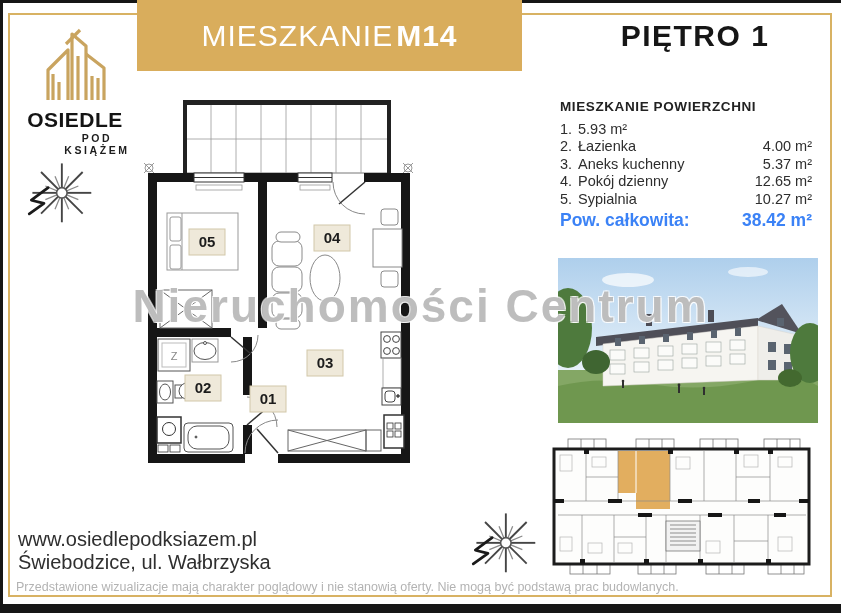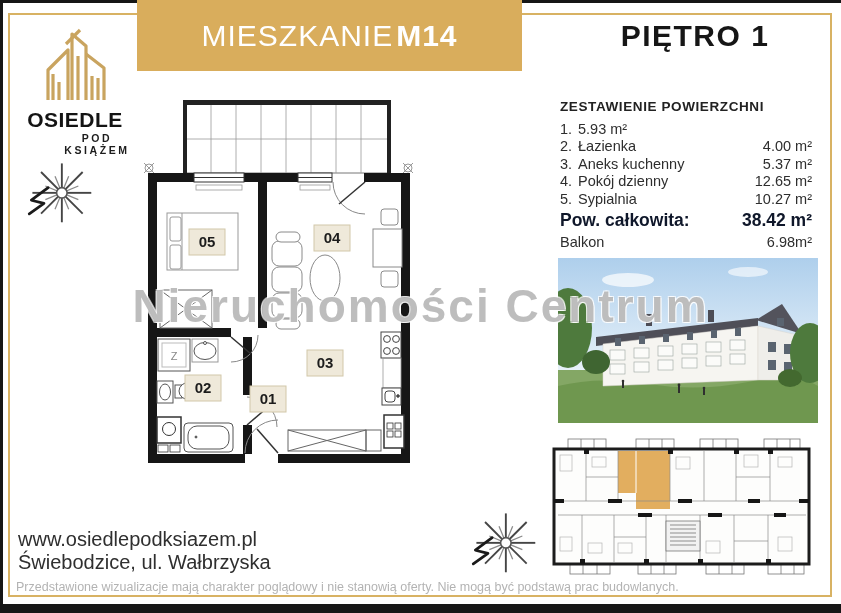--- a/index.html
+++ b/index.html
@@ -30,21 +30,21 @@
   .logo .name{font-size:21px;font-weight:800;letter-spacing:.5px;color:#141414;margin-top:2px;}
   .logo .sub{font-size:10.5px;font-weight:600;letter-spacing:2.6px;color:#1c1c1c;padding-left:44px;}
 
   
   .area-table{left:560px;top:99px;width:252px;color:#2e2e2e;}
   .area-table .hd{font-size:13.5px;font-weight:700;letter-spacing:.6px;color:#222;margin-bottom:7px;}
   .row{display:flex;font-size:14.5px;line-height:17.4px;}
   .row .num{width:18px;}
   .row .lbl{flex:1;}
   .row .val{text-align:center;}
-  .row.total{font-size:17.5px;font-weight:800;line-height:24px;color:#0f172a;}
+  .row.total{font-size:17.5px;font-weight:800;line-height:24px;color:#3b82f6;}
   .row.balcony{line-height:20px;}
 
   
   .watermark{left:0;top:279px;width:841px;text-align:center;font-size:46px;font-weight:700;
     letter-spacing:2px;color:rgba(135,135,135,.55);white-space:nowrap;z-index:6;
     text-shadow:1px 1px 0 rgba(255,255,255,.85),-1px -1px 0 rgba(255,255,255,.7),
                 1px -1px 0 rgba(255,255,255,.7),-1px 1px 0 rgba(255,255,255,.7);}
 
   
   .website{left:18px;top:528px;font-size:20px;color:#2f2f2f;line-height:23px;}
@@ -291,21 +291,21 @@
       <rect x="169" y="255" width="36" height="26" fill="#efe9da" stroke="#d2c7a9"></rect>
       <text x="187" y="273">03</text>
       <rect x="112" y="291" width="36" height="26" fill="#efe9da" stroke="#d2c7a9"></rect>
       <text x="130" y="309">01</text>
       <rect x="47" y="280" width="36" height="26" fill="#efe9da" stroke="#d2c7a9"></rect>
       <text x="65" y="298">02</text>
     </g>
   </svg>
 
   <div class="abs area-table">
-    <div class="hd">ZESTAWIENIE POWIERZCHNI</div>
+    <div class="hd">MIESZKANIE POWIERZCHNI</div>
     <div class="row">
       <span class="num">1.</span>
       <span class="val">5.93 m²</span>
     </div>
     <div class="row">
       <span class="num">2.</span>
       <span class="lbl">Łazienka</span>
       <span class="val">4.00 m²</span>
     </div>
     <div class="row">
@@ -320,24 +320,20 @@
     </div>
     <div class="row">
       <span class="num">5.</span>
       <span class="lbl">Sypialnia</span>
       <span class="val">10.27 m²</span>
     </div>
     <div class="row total">
       <span class="lbl">Pow. całkowita:</span>
       <span class="val">38.42 m²</span>
     </div>
-    <div class="row balcony">
-      <span class="lbl">Balkon</span>
-      <span class="val">6.98m²</span>
-    </div>
   </div>
 
   <svg class="abs" style="left:558px;top:258px;z-index:1;" width="260" height="165" viewBox="0 0 260 165">
     <defs>
       <linearGradient id="sky" x1="0" y1="0" x2="0" y2="1">
         <stop offset="0" stop-color="#aecfec"></stop>
           <stop offset="1" stop-color="#eaf3fa"></stop>
       </linearGradient>
     </defs>
     <rect x="0" y="0" width="260" height="120" fill="url(#sky)"></rect>

